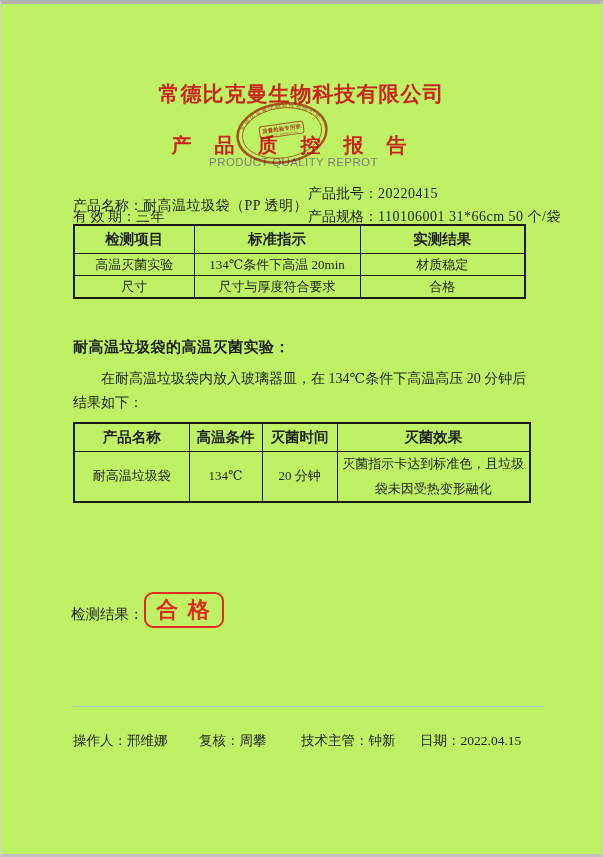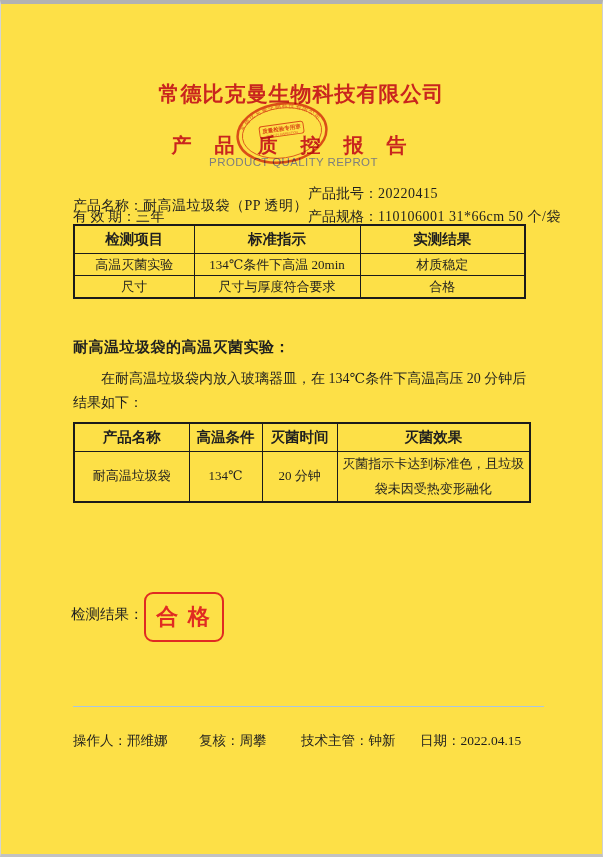--- a/index.html
+++ b/index.html
@@ -1,20 +1,20 @@
 <!DOCTYPE html>
 <html><head>
 <meta charset="utf-8">
 <style>
   html,body{margin:0;padding:0;background:#ffffff;}
   .page{
     position:relative;
     width:603px;height:857px;
     box-sizing:border-box;
-    background:#fde047;
+    background:#bef264;
     border-top:4px solid #b2b2b2;
     border-left:1px solid #d4d4d4;
     border-right:1px solid #cfcfcf;
     border-bottom:3px solid #c2c2c2;
     overflow:hidden;
     font-family:"Liberation Serif","DejaVu Serif",serif;
     color:#1f1f1f;
   }
   .abs{position:absolute;}
   
@@ -62,21 +62,21 @@
   #table2{left:72px;top:418px;width:456px;}
   #table2 th{height:27px;}
   #table2 td{height:49px;line-height:1.85;}
   
   .sec-heading{left:72px;top:334px;font-size:15px;font-weight:bold;letter-spacing:.5px;}
   .sec-body{left:100px;top:366px;font-size:14px;}
   .sec-body2{left:72px;top:390px;font-size:14px;}
   
   .result-label{left:70px;top:601px;font-size:14.5px;}
   .result-box{
-    left:143px;top:588px;width:80px;height:50px;
+    left:143px;top:588px;width:80px;height:36px;
     border:2px solid #e02b22;border-radius:9px;
     display:flex;align-items:center;justify-content:center;
     color:#e02b22;font-size:22px;font-weight:bold;letter-spacing:2px;
     box-sizing:border-box;
   }
   
   .blue-rule{left:72px;top:702px;width:471px;height:1px;background:#a9c6e2;}
   .footer-item{top:728px;font-size:13.5px;white-space:nowrap;}
   #f-op{left:72px;} #f-rev{left:198px;} #f-sup{left:300px;} #f-date{left:419px;}
 </style>

